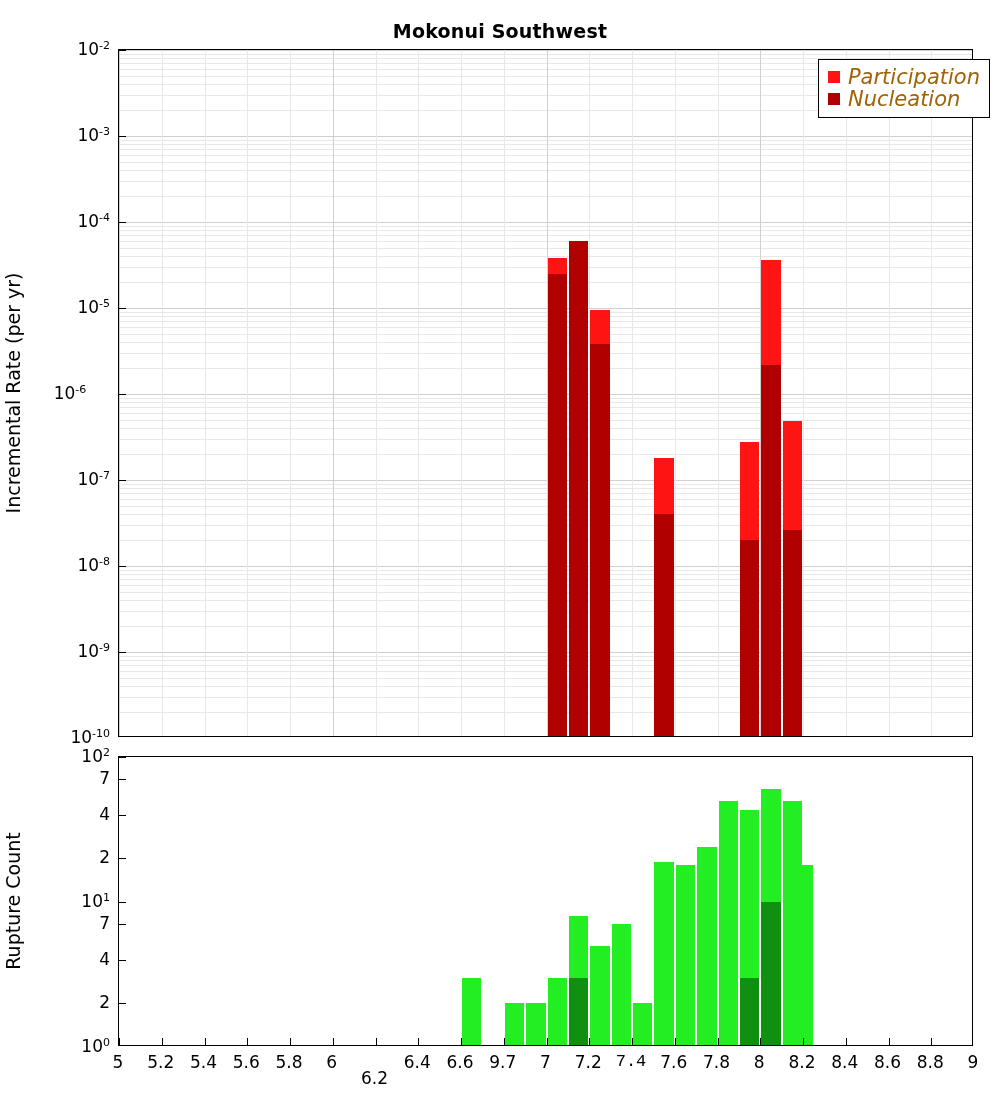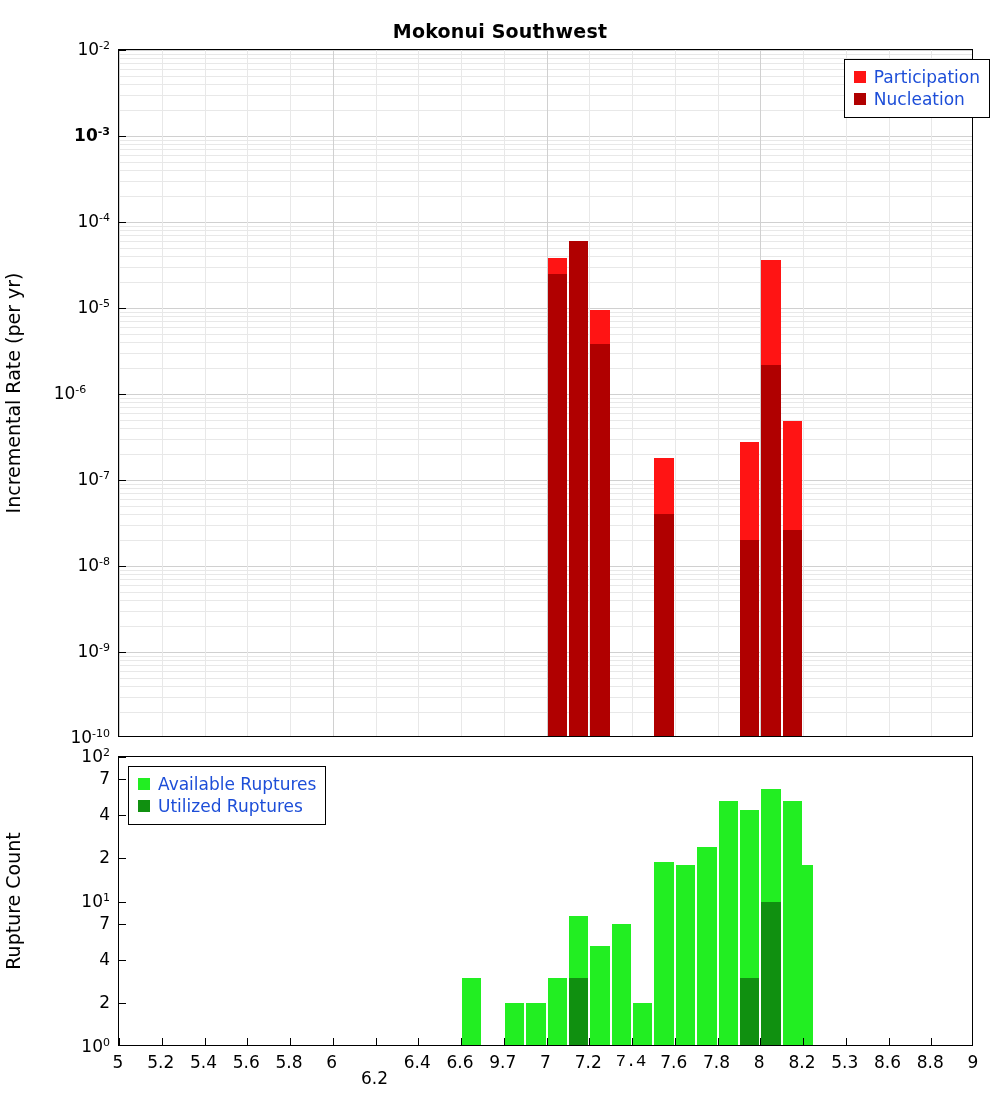--- a/index.html
+++ b/index.html
@@ -145,23 +145,24 @@
     align-items: center;
     height: 22px;
   }
   .legend-swatch {
     width: 12px;
     height: 12px;
     margin-right: 8px;
     flex: 0 0 auto;
   }
   .legend-text {
-    font-size: 17px;
-    color: #1d4ed8;
+    font-size: 21px;
+    color: #a16207;
     white-space: nowrap;
+    font-style: italic;
   }
   #legend-rate { right: 10px; top: 43px; }
   #legend-count { left: 128px; top: 750px; }
 </style>
 </head>
 <body>
 
 <div id="root">
 
   <div id="chart-title">Mokonui Southwest</div>
@@ -342,39 +343,29 @@
     <div class="legend-row">
       <span class="legend-swatch bar-participation"></span>
       <span class="legend-text">Participation</span>
     </div>
     <div class="legend-row">
       <span class="legend-swatch bar-nucleation"></span>
       <span class="legend-text">Nucleation</span>
     </div>
   </div>
 
-  <div class="legend" id="legend-count">
-    <div class="legend-row">
-      <span class="legend-swatch bar-available"></span>
-      <span class="legend-text">Available Ruptures</span>
-    </div>
-    <div class="legend-row">
-      <span class="legend-swatch bar-utilized"></span>
-      <span class="legend-text">Utilized Ruptures</span>
-    </div>
-  </div>
 
 <div class="ytick" style="top: 721px; left: 30px; width: 80px;">10<sup>-10</sup></div>
     <div class="ytick" style="top: 635px; left: 30px; width: 80px;">10<sup>-9</sup></div>
     <div class="ytick" style="top: 549px; left: 30px; width: 80px;">10<sup>-8</sup></div>
     <div class="ytick" style="top: 463px; left: 30px; width: 80px;">10<sup>-7</sup></div>
     <div class="ytick" style="top: 377px; left: 30px; width: 80px; text-align: center;">10<sup>-6</sup></div>
     <div class="ytick" style="top: 291px; left: 30px; width: 80px;">10<sup>-5</sup></div>
     <div class="ytick" style="top: 205px; left: 30px; width: 80px;">10<sup>-4</sup></div>
-    <div class="ytick" style="top: 119px; left: 30px; width: 80px; font-weight: bold;">10<sup>-3</sup></div>
+    <div class="ytick" style="top: 119px; left: 30px; width: 80px;">10<sup>-3</sup></div>
     <div class="ytick" style="top: 33px; left: 30px; width: 80px;">10<sup>-2</sup></div>
     <div class="ytick" style="top: 1030px; left: 30px; width: 80px;">10<sup>0</sup></div>
     <div class="ytick" style="top: 986.351px; left: 30px; width: 80px;">2</div>
     <div class="ytick" style="top: 942.701px; left: 30px; width: 80px;">4</div>
     <div class="ytick" style="top: 907.461px; left: 30px; width: 80px;">7</div>
     <div class="ytick" style="top: 885px; left: 30px; width: 80px;">10<sup>1</sup></div>
     <div class="ytick" style="top: 841.351px; left: 30px; width: 80px;">2</div>
     <div class="ytick" style="top: 797.701px; left: 30px; width: 80px;">4</div>
     <div class="ytick" style="top: 762.461px; left: 30px; width: 80px;">7</div>
     <div class="ytick" style="top: 740px; left: 30px; width: 80px;">10<sup>2</sup></div>
@@ -388,17 +379,17 @@
     <div class="xtick" style="left: 417.25px; top: 1036px; text-align: center;">6.4</div>
     <div class="xtick" style="left: 460px; top: 1036px;">6.6</div>
     <div class="xtick" style="left: 502.75px; top: 1036px;">9.7</div>
     <div class="xtick" style="left: 545.5px; top: 1036px;">7</div>
     <div class="xtick" style="left: 588.25px; top: 1036px;">7.2</div>
     <div class="xtick" style="left: 631px; top: 1036px; font-family: Liberation Mono, monospace;">7.4</div>
     <div class="xtick" style="left: 673.75px; top: 1036px;">7.6</div>
     <div class="xtick" style="left: 716.5px; top: 1036px;">7.8</div>
     <div class="xtick" style="left: 759.25px; top: 1036px;">8</div>
     <div class="xtick" style="left: 802px; top: 1036px;">8.2</div>
-    <div class="xtick" style="left: 844.75px; top: 1036px;">5.3</div>
+    <div class="xtick" style="left: 844.75px; top: 1036px;">8.4</div>
     <div class="xtick" style="left: 887.5px; top: 1036px;">8.6</div>
     <div class="xtick" style="left: 930.25px; top: 1036px;">8.8</div>
     <div class="xtick" style="left: 973px; top: 1036px;">9</div>
   </div>
 
 </body></html>

